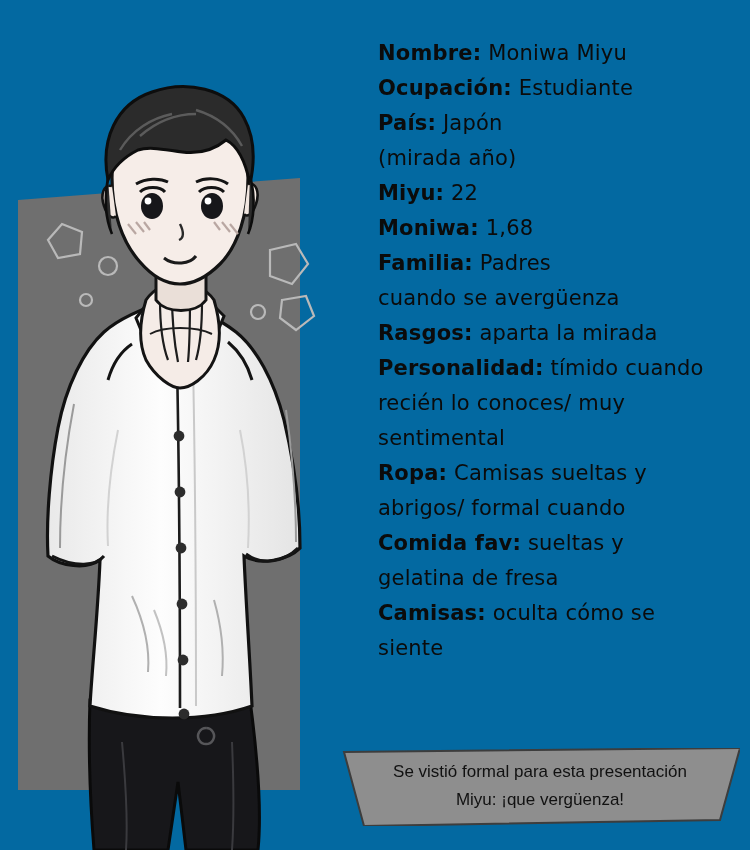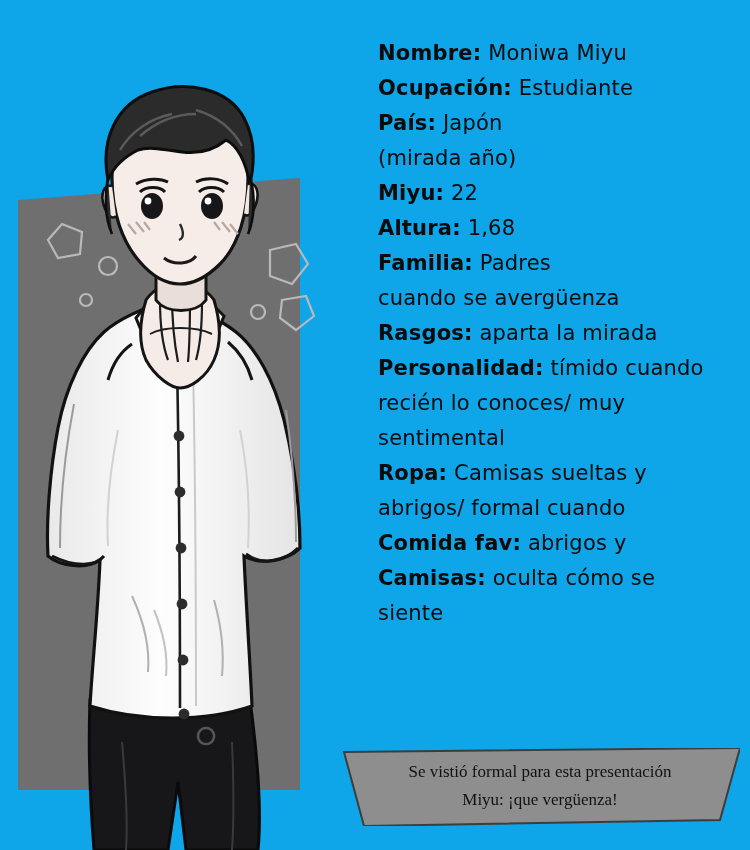--- a/index.html
+++ b/index.html
@@ -10,21 +10,21 @@
   body {
     width: 750px;
     height: 850px;
     overflow: hidden;
     font-family: "DejaVu Sans", sans-serif;
   }
   #page {
     position: relative;
     width: 750px;
     height: 850px;
-    background: #0ea5e9;
+    background: #0369a1;
   }
 
   
   #illustration {
     position: absolute;
     left: 0;
     top: 0;
     width: 360px;
     height: 850px;
     overflow: hidden;
@@ -69,21 +69,21 @@
   }
   #caption-text {
     position: absolute;
     left: 0;
     top: 10px;
     width: 400px;
     text-align: center;
     color: #111111;
     font-size: 17px;
     line-height: 28px;
-    font-family: Liberation Serif, serif;
+    font-family: Liberation Sans, sans-serif;
   }
   .cap-line { display: block; }
 </style>
 </head>
 <body>
 
 <div id="page">
 
   <div id="illustration">
     <svg width="360" height="850" viewBox="0 0 360 850" xmlns="http://www.w3.org/2000/svg">
@@ -232,30 +232,31 @@
       </g>
     </svg>
   </div>
 
   <div id="info">
     <div class="info-line"><span class="lbl">Nombre:</span><span class="val"> Moniwa Miyu</span></div>
     <div class="info-line"><span class="lbl">Ocupación:</span><span class="val"> Estudiante</span></div>
     <div class="info-line"><span class="lbl">País:</span><span class="val"> Japón</span></div>
     <div class="info-line"><span class="lbl"></span><span class="val">(mirada año)</span></div>
     <div class="info-line"><span class="lbl">Miyu:</span><span class="val"> 22</span></div>
-    <div class="info-line"><span class="lbl">Altura:</span><span class="val"> 1,68</span></div>
+    <div class="info-line"><span class="lbl">Moniwa:</span><span class="val"> 1,68</span></div>
     <div class="info-line"><span class="lbl">Familia:</span><span class="val"> Padres</span></div>
     <div class="info-line"><span class="lbl"></span><span class="val">cuando se avergüenza</span></div>
     <div class="info-line"><span class="lbl">Rasgos:</span><span class="val"> aparta la mirada</span></div>
     <div class="info-line"><span class="lbl">Personalidad:</span><span class="val"> tímido cuando</span></div>
     <div class="info-line"><span class="lbl"></span><span class="val">recién lo conoces/ muy</span></div>
     <div class="info-line"><span class="lbl"></span><span class="val">sentimental</span></div>
     <div class="info-line"><span class="lbl">Ropa:</span><span class="val"> Camisas sueltas y</span></div>
     <div class="info-line"><span class="lbl"></span><span class="val">abrigos/ formal cuando</span></div>
-    <div class="info-line"><span class="lbl">Comida fav:</span><span class="val"> abrigos y</span></div>
+    <div class="info-line"><span class="lbl">Comida fav:</span><span class="val"> sueltas y</span></div>
+    <div class="info-line"><span class="lbl"></span><span class="val">gelatina de fresa</span></div>
     <div class="info-line"><span class="lbl">Camisas:</span><span class="val"> oculta cómo se</span></div>
     <div class="info-line"><span class="lbl"></span><span class="val">siente</span></div>
   </div>
 
   <div id="caption-banner">
     <svg class="shape" width="400" height="78" viewBox="0 0 400 78" xmlns="http://www.w3.org/2000/svg">
       <polygon points="4,4 400,0 380,72 24,78" fill="#8e8e8e" stroke="#3d3d3d" stroke-width="2"></polygon>
     </svg>
     <div id="caption-text">
       <span class="cap-line">Se vistió formal para esta presentación</span>

